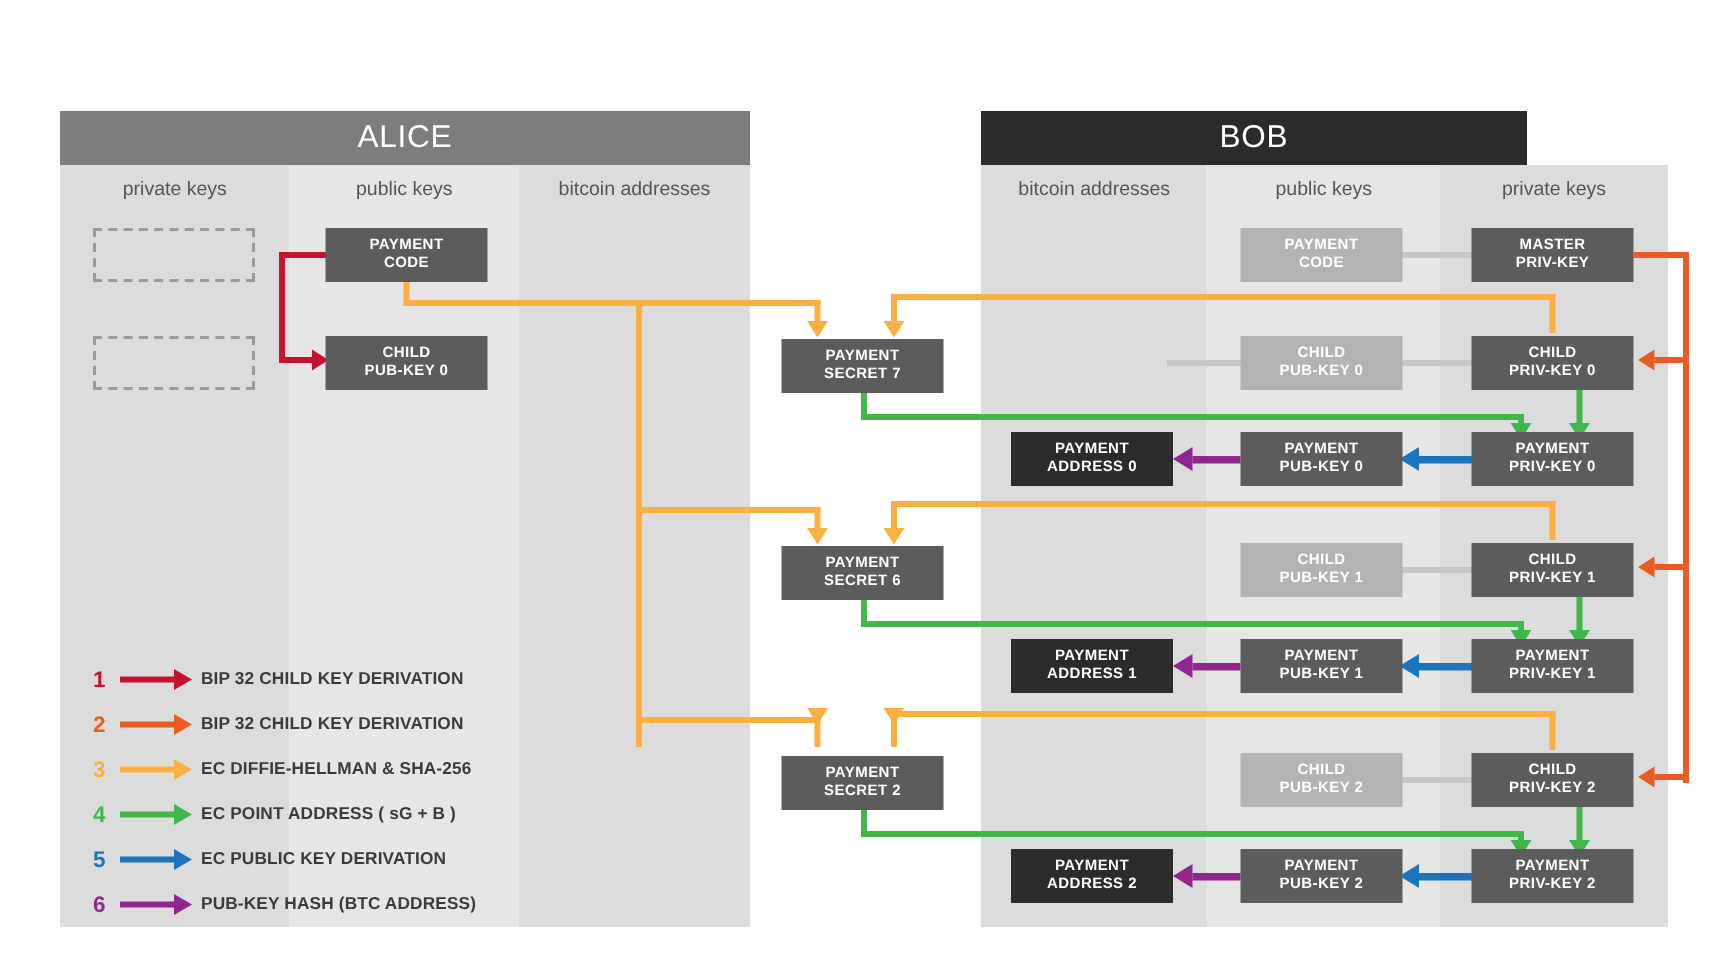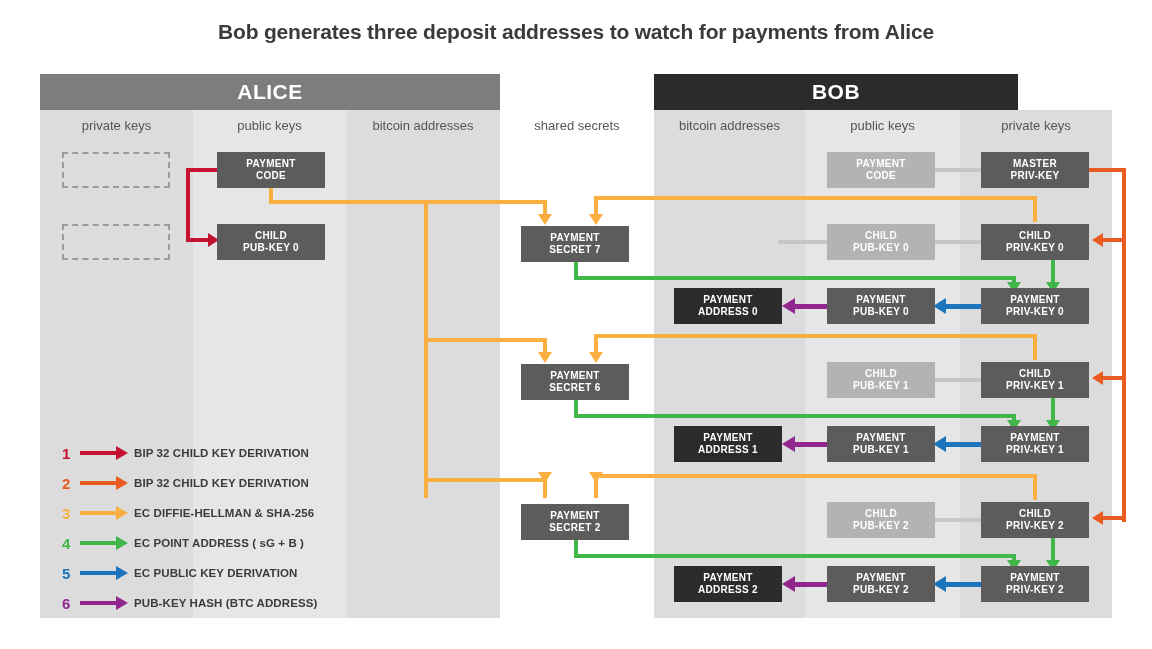--- a/index.html
+++ b/index.html
@@ -7,21 +7,21 @@
   #stage{position:relative;width:1152px;height:649px;}
 
   
   .title{
     position:absolute;left:0;top:20px;width:1152px;text-align:center;
     font-size:21px;font-weight:bold;color:#3a3a3a;letter-spacing:-0.2px;
   }
 
   
   .party{
-    position:absolute;color:#ffffff;font-size:21px;font-weight:bold;
+    position:absolute;color:#ffffff;font-size:21px;font-weight:normal;
     display:flex;align-items:center;justify-content:center;letter-spacing:0.5px;
   }
   .party.alice{left:40px;top:74px;width:460px;height:36px;background:#7d7d7d;}
   .party.bob{left:654px;top:74px;width:364px;height:36px;background:#2b2b2b;}
 
   
   .band{position:absolute;top:110px;height:508px;}
   .band.d{background:#dcdcdc;}
   .band.l{background:#e6e6e6;}
 
@@ -59,36 +59,34 @@
   .lbar .lline{position:absolute;left:0;top:5px;width:38px;height:4px;}
   .lbar .lhead{position:absolute;left:36px;top:0;width:0;height:0;
                 border-top:7px solid transparent;border-bottom:7px solid transparent;}
   .ltxt{font-size:11.5px;font-weight:bold;color:#3b3b3b;letter-spacing:0.1px;white-space:nowrap;}
 </style>
 </head>
 <body>
 
 <div id="stage">
 
-  <div class="title">Bob generates three deposit addresses to watch for payments from Alice</div>
 
   <div class="band d" style="left:40px;width:153px;"></div>
   <div class="band l" style="left:193px;width:153px;"></div>
   <div class="band d" style="left:346px;width:154px;"></div>
   <div class="band d" style="left:654px;width:151px;"></div>
   <div class="band l" style="left:805px;width:155px;"></div>
   <div class="band d" style="left:960px;width:152px;"></div>
 
   <div class="party alice">ALICE</div>
   <div class="party bob">BOB</div>
 
   <div class="colcap" style="left:40px;width:153px;">private keys</div>
   <div class="colcap" style="left:193px;width:153px;">public keys</div>
   <div class="colcap" style="left:346px;width:154px;">bitcoin addresses</div>
-  <div class="colcap" style="left:500px;width:154px;">shared secrets</div>
   <div class="colcap" style="left:654px;width:151px;">bitcoin addresses</div>
   <div class="colcap" style="left:805px;width:155px;">public keys</div>
   <div class="colcap" style="left:960px;width:152px;">private keys</div>
 
   <div class="greyline" style="left:930px;top:168px;width:56px;height:4px;"></div>
   <div class="greyline" style="left:778px;top:240px;width:54px;height:4px;"></div>
   <div class="greyline" style="left:930px;top:240px;width:56px;height:4px;"></div>
   <div class="greyline" style="left:930px;top:378px;width:56px;height:4px;"></div>
   <div class="greyline" style="left:930px;top:518px;width:56px;height:4px;"></div>
 

